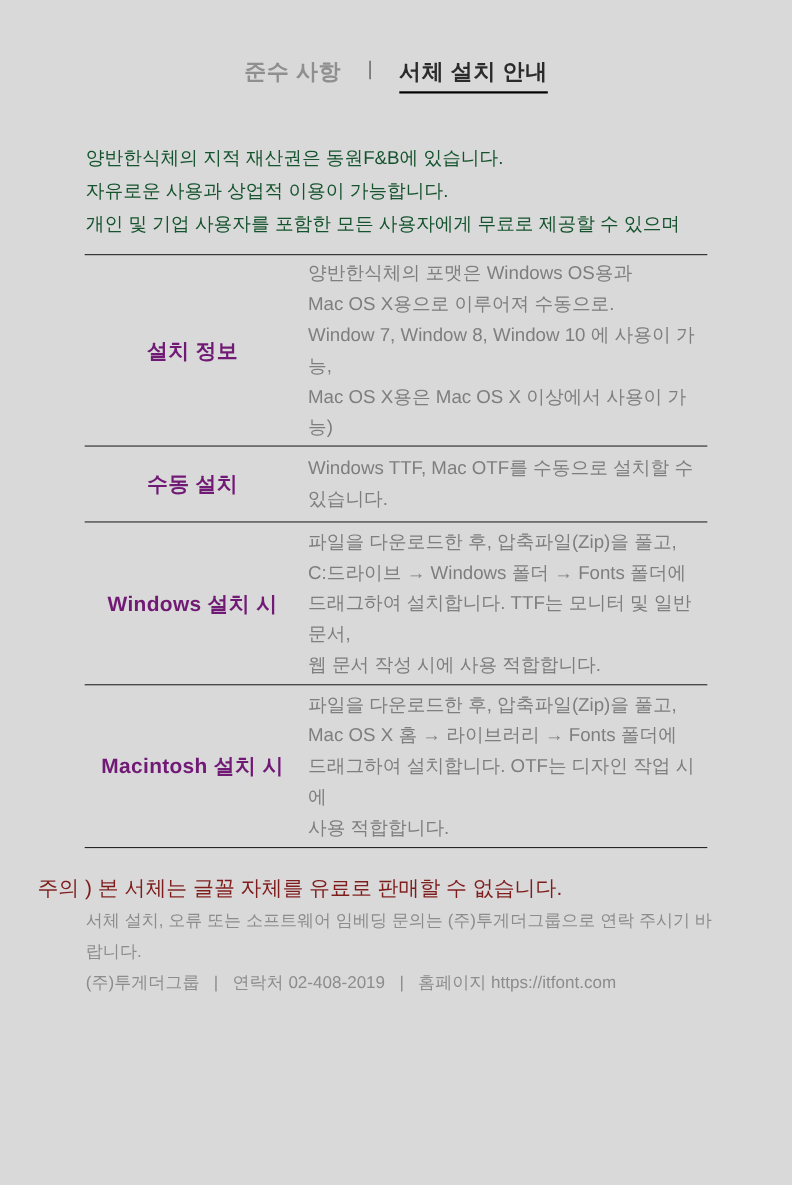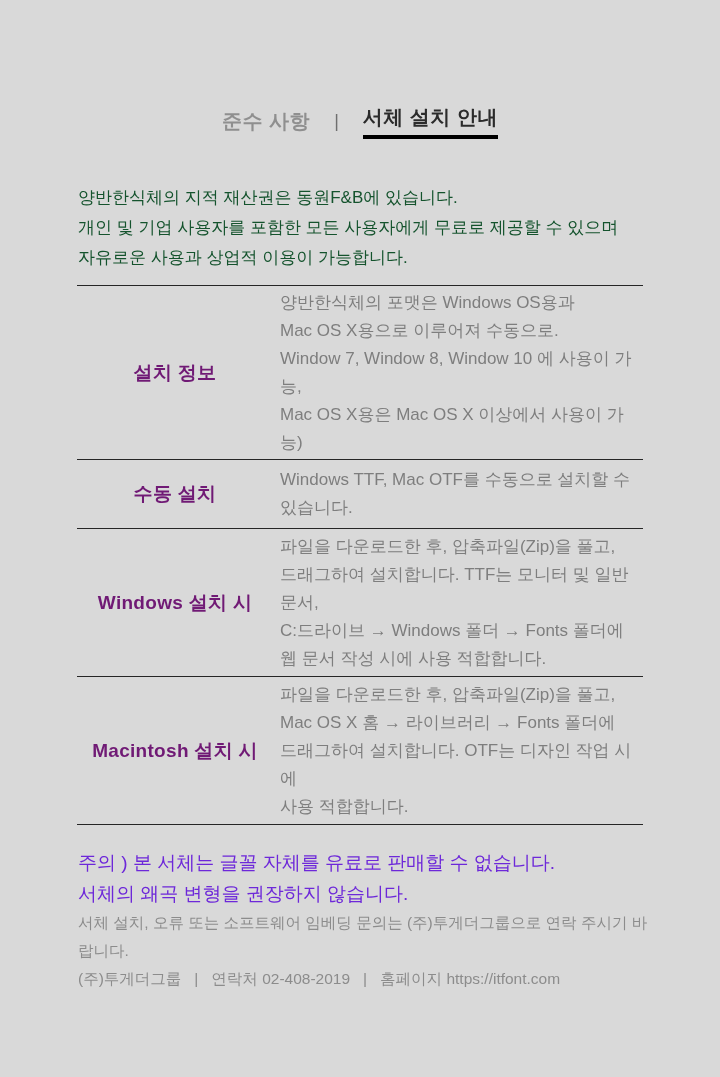--- a/index.html
+++ b/index.html
@@ -7,32 +7,32 @@
   body {
     width:720px; height:1077px;
     background:#d9d9d9;
     font-family:"Liberation Sans","DejaVu Sans",sans-serif;
     overflow:hidden;
   }
   .page { width:720px; height:1077px; position:relative; }
 
   
   .tabs {
-    padding-top:104px;
-    display:flex; justify-content:center; align-items:center;
+    padding-top:52px;
+    display:flex; justify-content:center; align-items:flex-start;
     gap:24px;
   }
   .tab-inactive {
     color:#8f8f8f; font-size:20px; font-weight:700; letter-spacing:0.5px;
     cursor:default;
   }
   .tab-sep { color:#6f6f6f; font-size:18px; }
   .tab-active {
     color:#2b2b2b; font-size:20px; font-weight:700; letter-spacing:0.5px;
-    border-bottom:4px solid #000000; padding-bottom:4px;
+    border-bottom:2px solid #000000; padding-bottom:4px;
     cursor:default;
   }
 
   
   .intro {
     margin:44px 60px 0 78px;
     font-size:17px; line-height:30px;
     color:#14532d;
   }
 
@@ -57,23 +57,23 @@
     padding-left:7px;
     font-size:17px; line-height:28px;
     color:#7e7e7e;
   }
   .h-174 { height:174px; }
   .h-69  { height:69px;  }
   .h-148 { height:148px; }
 
   
   .warning {
-    margin:22px 60px 0 78px;
+    margin:22px 60px 0 34px;
     font-size:19px; line-height:31px;
-    color:#6d28d9;
+    color:#7f1d1d;
   }
 
   
   .footer {
     margin:0 60px 0 78px;
     font-size:15.5px; line-height:28px;
     color:#8c8c8c;
   }
   .footer .sep { margin:0 13px; }
 </style>
@@ -83,22 +83,22 @@
 <div class="page">
 
   <div class="tabs">
     <span class="tab-inactive">준수 사항</span>
     <span class="tab-sep">|</span>
     <span class="tab-active">서체 설치 안내</span>
   </div>
 
   <div class="intro">
     <div>양반한식체의 지적 재산권은 동원F&amp;B에 있습니다.</div>
+    <div>자유로운 사용과 상업적 이용이 가능합니다.</div>
     <div>개인 및 기업 사용자를 포함한 모든 사용자에게 무료로 제공할 수 있으며</div>
-    <div>자유로운 사용과 상업적 이용이 가능합니다.</div>
   </div>
 
   <div class="sections">
 
     <div class="row h-174">
       <div class="row-label">설치 정보</div>
       <div class="row-content">
         <div>양반한식체의 포맷은 Windows OS용과</div>
         <div>Mac OS X용으로 이루어져 수동으로.</div>
         <div>Window 7, Window 8, Window 10 에 사용이 가능,</div>
@@ -110,41 +110,40 @@
       <div class="row-label">수동 설치</div>
       <div class="row-content">
         <div>Windows TTF, Mac OTF를 수동으로 설치할 수 있습니다.</div>
       </div>
     </div>
 
     <div class="row h-148">
       <div class="row-label">Windows 설치 시</div>
       <div class="row-content">
         <div>파일을 다운로드한 후, 압축파일(Zip)을 풀고,</div>
+        <div>C:드라이브 → Windows 폴더 → Fonts 폴더에</div>
         <div>드래그하여 설치합니다. TTF는 모니터 및 일반문서,</div>
-        <div>C:드라이브 → Windows 폴더 → Fonts 폴더에</div>
         <div>웹 문서 작성 시에 사용 적합합니다.</div>
       </div>
     </div>
 
     <div class="row h-148">
       <div class="row-label">Macintosh 설치 시</div>
       <div class="row-content">
         <div>파일을 다운로드한 후, 압축파일(Zip)을 풀고,</div>
         <div>Mac OS X 홈 → 라이브러리 → Fonts 폴더에</div>
         <div>드래그하여 설치합니다. OTF는 디자인 작업 시에</div>
         <div>사용 적합합니다.</div>
       </div>
     </div>
 
   </div>
 
   <div class="warning">
     <div>주의 ) 본 서체는 글꼴 자체를 유료로 판매할 수 없습니다.</div>
-    <div>서체의 왜곡 변형을 권장하지 않습니다.</div>
   </div>
 
   <div class="footer">
     <div>서체 설치, 오류 또는 소프트웨어 임베딩 문의는 (주)투게더그룹으로 연락 주시기 바랍니다.</div>
     <div>
       <span>(주)투게더그룹</span><span class="sep">|</span><span>연락처 02-408-2019</span><span class="sep">|</span><span>홈페이지 https://itfont.com</span>
     </div>
   </div>
 
 </div>

